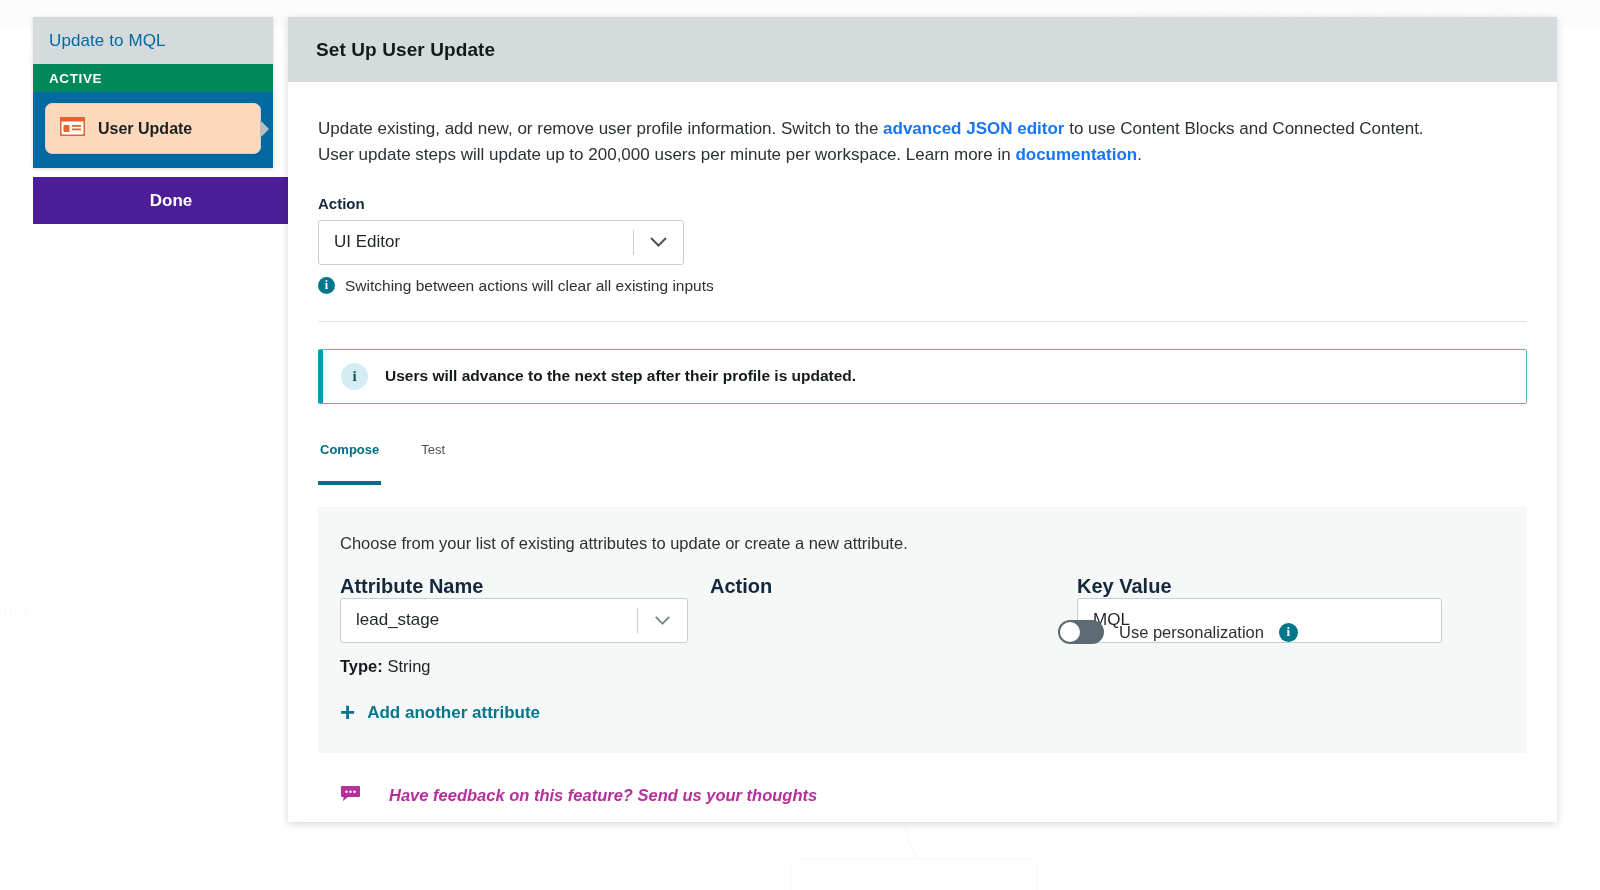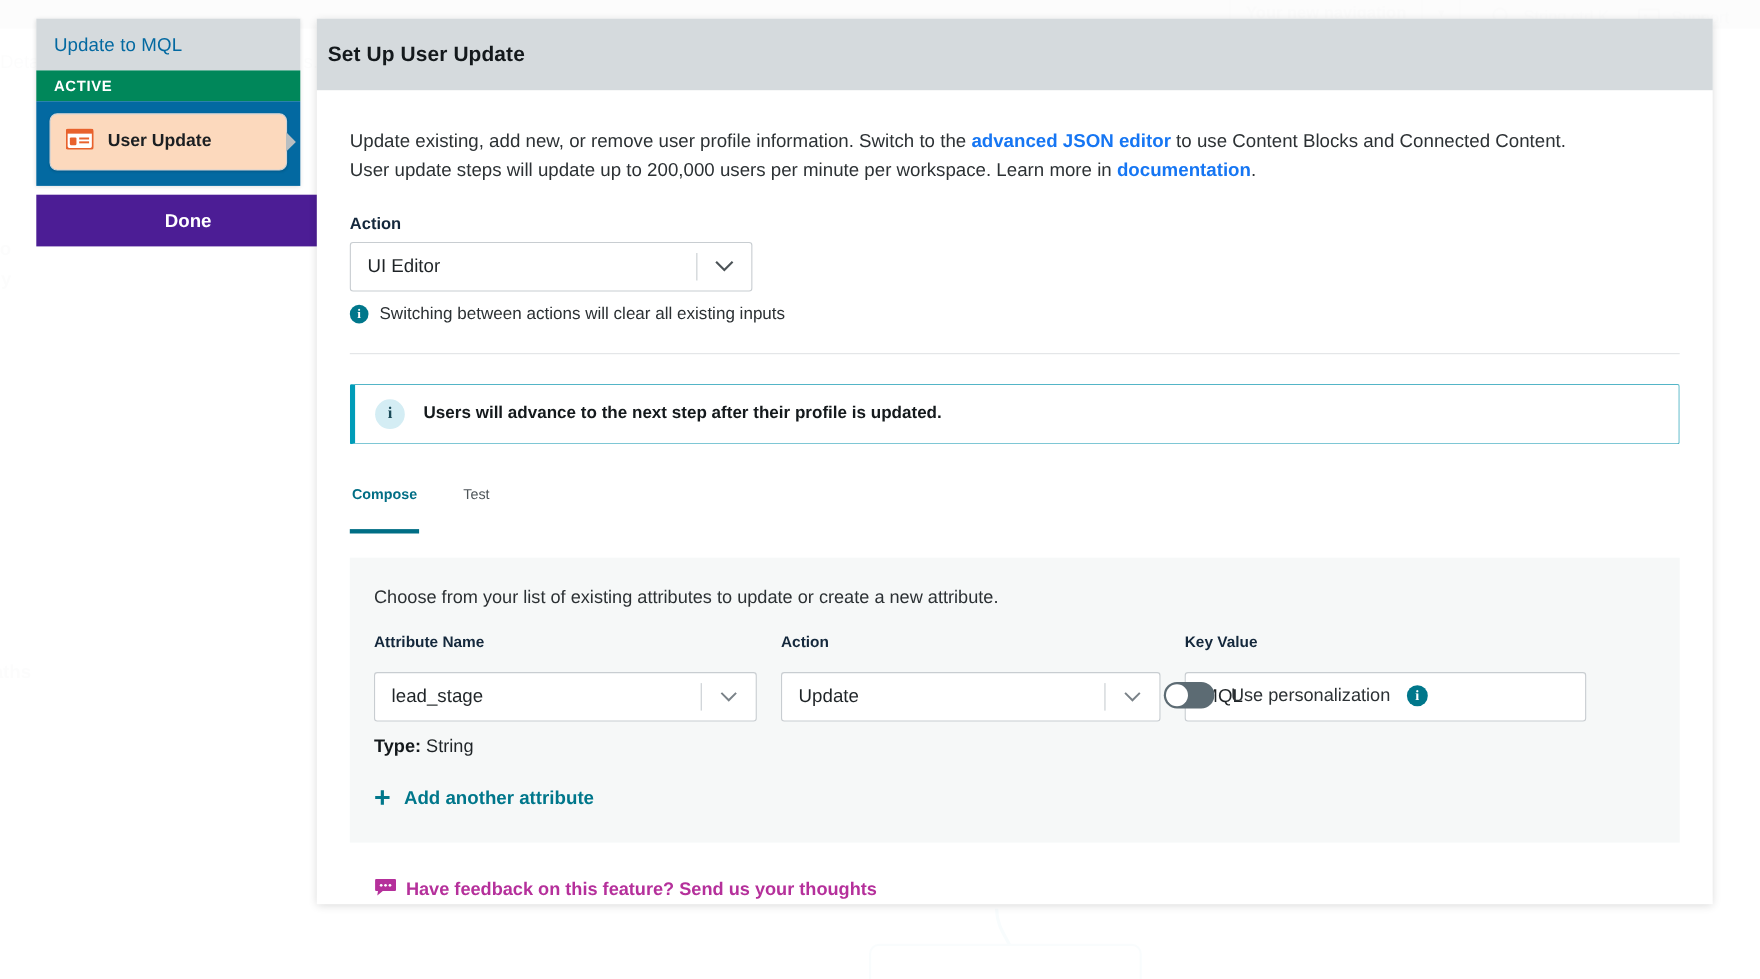--- a/index.html
+++ b/index.html
@@ -130,21 +130,21 @@
   .modal {
     position: absolute; left: 288px; top: 17px;
     width: 1269px; height: 805px;
     background: #ffffff;
     box-shadow: 0 2px 8px rgba(0,0,0,0.16);
   }
   .modal-header {
     height: 65px;
     background: #d5dadd;
     display: flex; align-items: center;
-    padding: 0 10px;
+    padding: 0 28px;
     text-align: right;
   }
   .modal-title {
     font-size: 19px; font-weight: 700; color: #14191c; letter-spacing: .1px;
   }
   .modal-body { padding: 34px 30px 0 30px; }
 
   .intro {
     font-size: 17px; line-height: 1.55; color: #2c3134;
     max-width: 1125px;
@@ -219,21 +219,21 @@
     background: #f6f8f8;
     padding: 27px 22px 30px 22px;
   }
   .attr-desc { font-size: 16.5px; color: #2c3134; }
   .attr-grid {
     display: flex; gap: 22px; margin-top: 22px;
   }
   .attr-col-name { width: 348px; }
   .attr-col-action { width: 345px; }
   .attr-col-value { width: 365px; }
-  .col-label { font-size: 14px; font-weight: 700; color: #14283c; margin-bottom: 20px; }
+  .col-label { font-size: 20px; font-weight: 700; color: #14283c; margin-bottom: 0; }
   .input-box {
     width: 100%; height: 45px;
     border: 1px solid #c8cdd1; border-radius: 3px;
     background: #ffffff;
     display: flex; 
   }
   .input-box input {
     border: none; outline: none; background: transparent;
     font-family: inherit; font-size: 17px; color: #1f2427;
     padding-left: 15px; width: 100%; height: 100%;
@@ -272,24 +272,24 @@
     margin-top: 27px;
     color: #00778b; font-size: 17px; font-weight: 700;
     cursor: pointer; width: max-content;
   }
   .plus {
     font-size: 26px; line-height: 16px; font-weight: 700; color: #00778b;
     margin-top: -2px;
   }
 
   .feedback {
-    display: flex; align-items: center; gap: 8px;
+    display: flex; align-items: center; gap: 28px;
     margin: 32px 0 0 22px;
     color: #b5309b; font-size: 16.5px; font-weight: 700;
-    cursor: pointer; width: max-content;
+    cursor: pointer; width: max-content; font-style: italic;
   }
 </style>
 </head>
 <body>
 
 <div id="root">
 
   <div class="bg-layer">
 
     <div class="bg-topbar"></div>
@@ -416,29 +416,20 @@
               </span>
             </div>
             <div class="sub-row">
               <span class="type-line"><b>Type:</b>
                 <span>String</span></span>
             </div>
           </div>
 
           <div class="attr-col-action">
             <div class="col-label">Action</div>
-            <div class="select" style="width:100%">
-              <span class="value">Update</span>
-              <span class="divider"></span>
-              <span class="chev">
-                <svg width="17" height="11" viewBox="0 0 19 12" fill="none" stroke="#7a8288" stroke-width="2">
-                  <path d="M2 2 L9.5 9.5 L17 2"></path>
-                </svg>
-              </span>
-            </div>
           </div>
 
           <div class="attr-col-value">
             <div class="col-label">Key Value</div>
             <div class="input-box">
               <input type="text" value="MQL" style="">
             </div>
           </div>
 
         </div>

